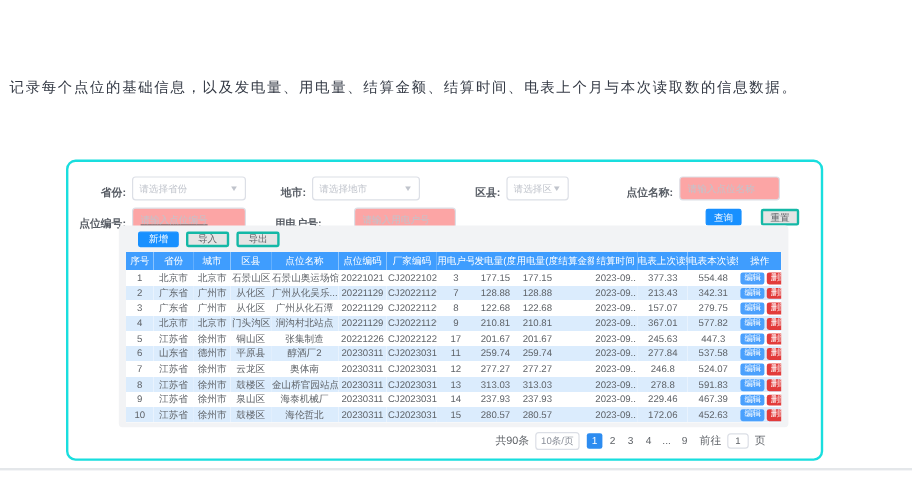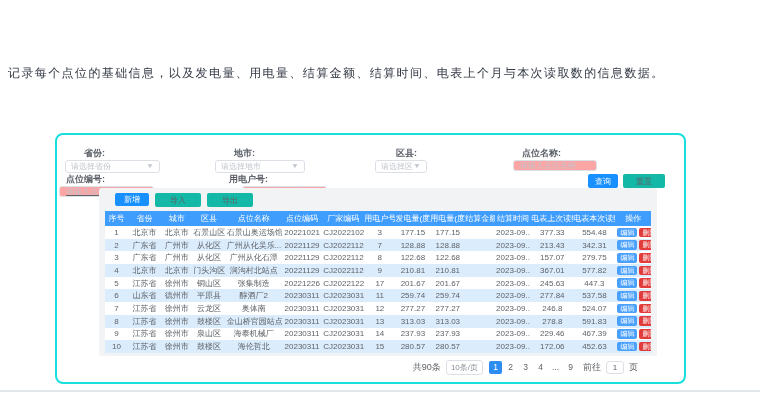--- a/index.html
+++ b/index.html
@@ -9,44 +9,44 @@
 
   .app-header { position:absolute; top:9px; left:28px; display:flex; align-items:center; gap:9px; }
   .page-title { font-size:16px; font-weight:bold; color:#1d2b4f; letter-spacing:1px; }
 
   .description { position:absolute; top:56px; left:8px; width:712px; font-size:12px;
     line-height:34px; color:#333944; letter-spacing:1.4px; }
 
   .card { position:absolute; left:55px; top:133px; width:631px; height:251px;
     border:2px solid #19dede; border-radius:8px; background:#fff; }
 
-  .fg { position:absolute; display:flex; align-items:flex-start; height:20px;flex-direction:column; }
+  .fg { position:absolute; display:flex; align-items:flex-end; height:20px; }
   .flabel { font-size:9px; font-weight:bold; color:#595e66; text-align:right; margin-right:5px;
     white-space:nowrap; }
   .select-box { height:20px; border:1px solid #dcdfe6; border-radius:3px; background:#fff;
     display:flex; align-items:center; justify-content:space-between; padding:0 5px; }
   .ph { font-size:8px; color:#c0c4cc; white-space:nowrap; overflow:hidden; }
   .chev { font-size:8px; color:#c0c4cc; transform:scaleY(.8); }
   .tinput { height:20px; border:1px solid #dcdfe6; border-radius:3px; background:#fca5a5;
     font-size:8px; color:#606266; padding:0 6px; outline:none;
     font-family:"Liberation Sans", sans-serif; }
   .tinput::placeholder { color:#c0c4cc; }
 
   .fg1 { top:12px; left:8px; }   .fg1 .flabel{width:40px;} .fg1 .select-box{width:95px;}
   .fg2 { top:12px; left:158px; } .fg2 .flabel{width:40px;} .fg2 .select-box{width:90px;}
   .fg3 { top:12px; left:318px; } .fg3 .flabel{width:42px;} .fg3 .select-box{width:52px;}
   .fg4 { top:12px; left:456px; } .fg4 .flabel{width:48px;} .fg4 .tinput{width:84px;}
   .fg5 { top:38px; left:2px; }   .fg5 .flabel{width:46px;} .fg5 .tinput{width:95px;text-decoration:underline;}
   .fg6 { top:38px; left:163px; } .fg6 .flabel{width:48px;} .fg6 .tinput{width:85px;margin-left:22px;}
 
-  .filter-actions { position:absolute; top:39px; left:531px; display:flex; gap:5px; }
+  .filter-actions { position:absolute; top:39px; left:531px; display:flex; gap:16px; }
   .btn-sm { height:14px; padding:0 6px; font-size:8px; border-radius:2px; cursor:pointer;
     display:inline-flex; align-items:center; font-family:"Liberation Sans", sans-serif; }
   .btn-primary { background:#1890ff; color:#fff; border:1px solid #1890ff; }
-  .btn-plain { background:#fca5a5; color:#5f6368; border:7px solid #14b8a6; }
+  .btn-plain { background:#e5e5e5; color:#5f6368; border:2px solid #14b8a6; }
 
   .panel { position:absolute; left:42px; top:53px; width:558px; height:168px;
     background:#f2f3f5; border-radius:3px; }
   .toolbar { padding:5px 0 0 16px; display:flex; gap:6px; }
   .btn-tb { height:13px; padding:0 8px; font-size:8px; border-radius:2px; cursor:pointer;
     display:inline-flex; align-items:center; font-family:"Liberation Sans", sans-serif; }
 
   table { margin:4px 6px 0 6px; width:546px; border-collapse:collapse; table-layout:fixed;
     background:#fff; }
   th { background:#3f9dfe; color:#fff; font-size:8px; font-weight:normal; height:15px;

